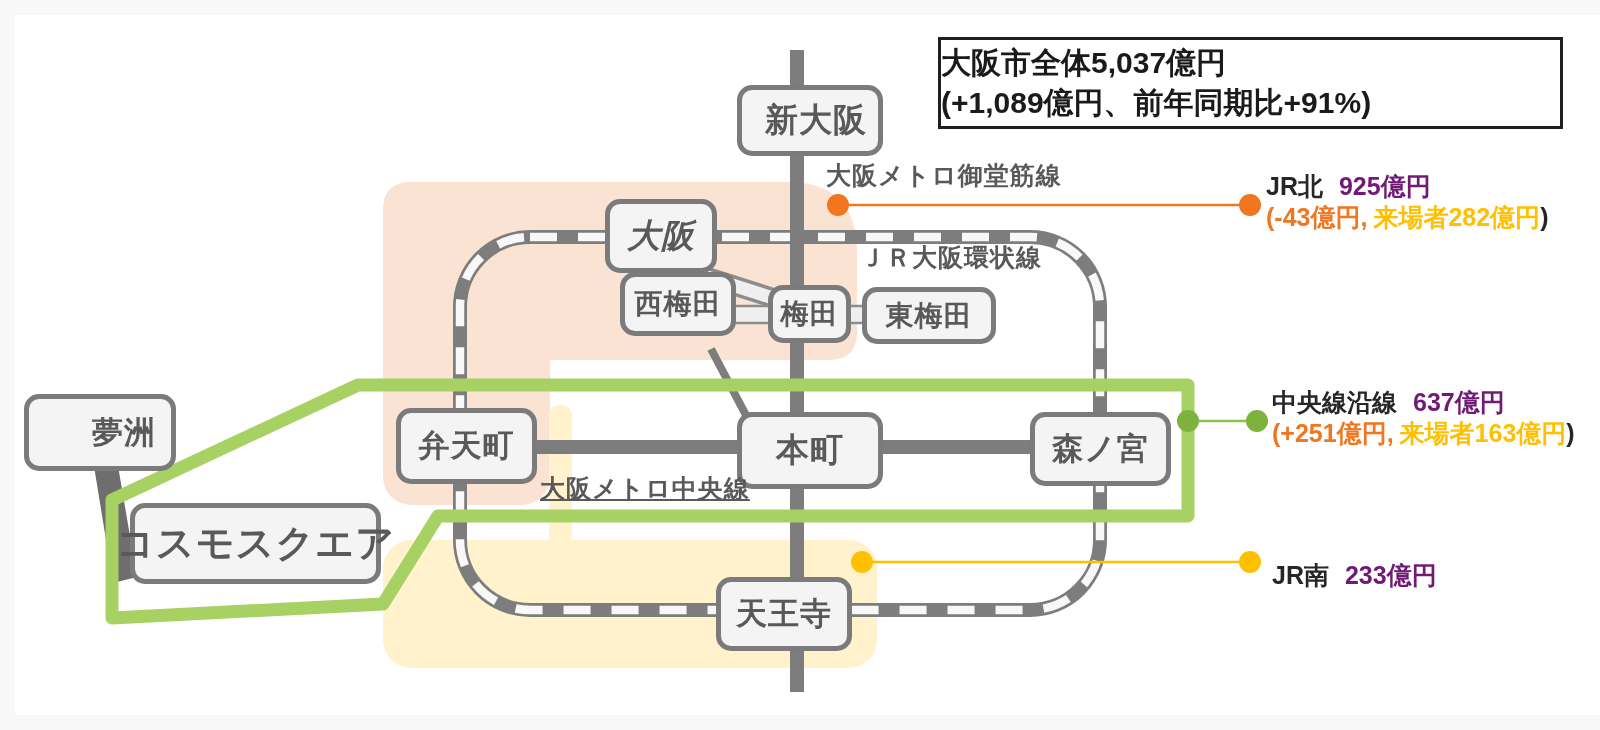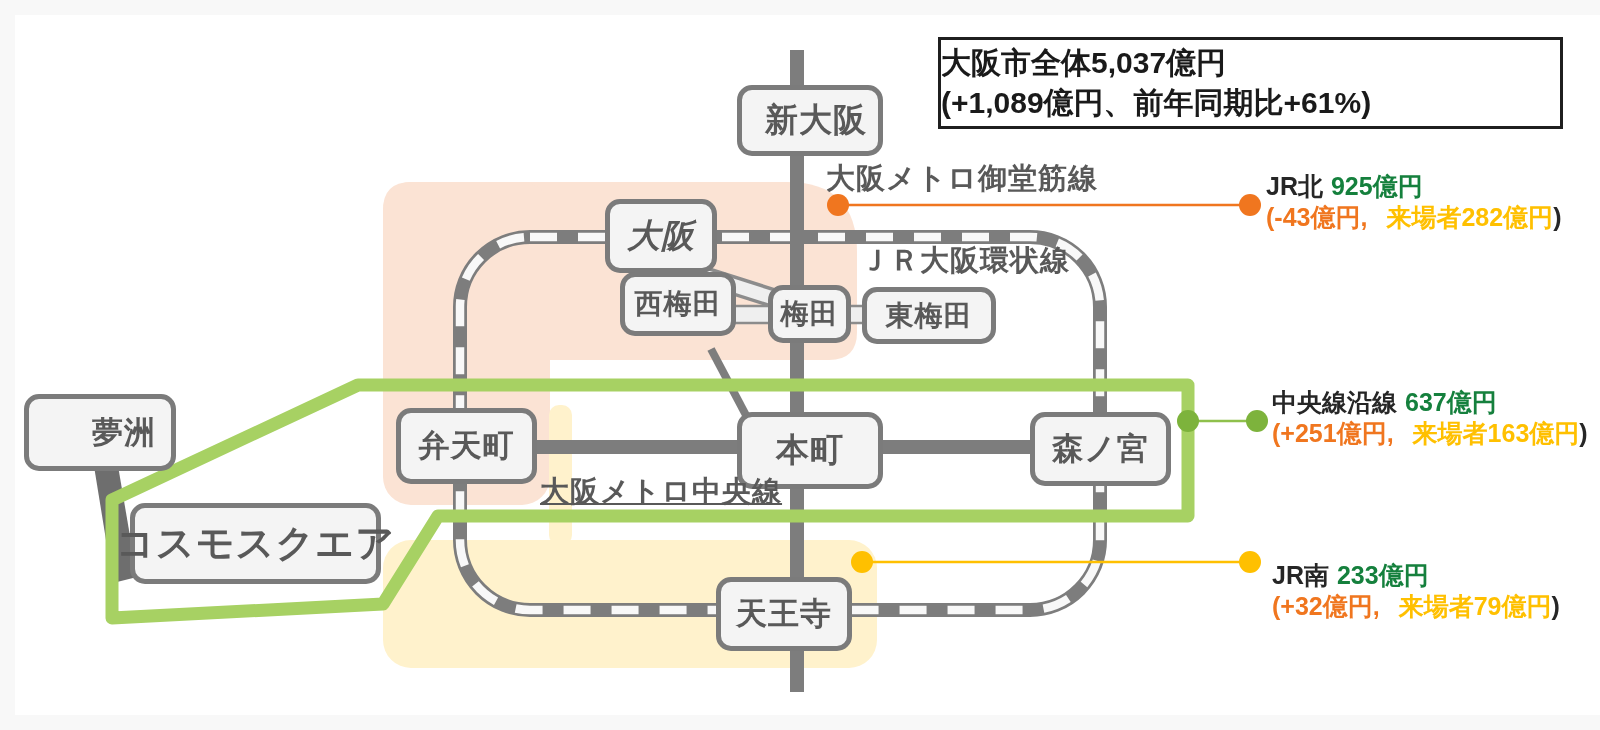--- a/index.html
+++ b/index.html
@@ -10,36 +10,36 @@
   }
   .slide{position:absolute;left:15px;top:15px;width:1585px;height:700px;background:#ffffff;}
   svg.map{position:absolute;left:0;top:0;}
   .station{
     position:absolute;display:flex;align-items:center;justify-content:center;
     background:#f4f4f4;border:5px solid #7b7b7b;border-radius:15px;
     color:#595959;font-weight:bold;letter-spacing:1px;box-sizing:border-box;
     white-space:nowrap;
   }
   .line-label{
-    position:absolute;color:#595959;font-weight:bold;font-size:29px;
+    position:absolute;color:#595959;font-weight:bold;font-size:25px;
     letter-spacing:1px;white-space:nowrap;
   }
   .title-box{
     position:absolute;left:938px;top:37px;width:625px;height:92px;
     border:3px solid #1f1f1f;background:#ffffff;box-sizing:border-box;
     display:flex;flex-direction:column;justify-content:center;
     font-size:30px;line-height:40px;font-weight:bold;color:#1a1a1a;white-space:nowrap;
   }
   .ann{
     position:absolute;font-weight:bold;font-size:25px;line-height:31px;white-space:nowrap;
     color:#262626;
   }
-  .ann .val{color:#15803d;margin-left:8px;}
+  .ann .val{color:#701a75;margin-left:16px;}
   .ann .delta{color:#f0761f;}
-  .ann .visitors{color:#ffc000;margin-left:19px;}
+  .ann .visitors{color:#ffc000;margin-left:6px;}
   .ann .close{color:#262626;}
 </style>
 </head>
 <body>
 
 <div class="slide"></div>
 
 <svg class="map" width="1600" height="730" viewBox="0 0 1600 730">
 
   <path d="M 411,182 L 787,182 Q 857,182 857,252 L 857,332 Q 857,360 829,360 L 383,360 L 383,210 Q 383,182 411,182 Z" fill="#fbe3d4"></path>
@@ -70,21 +70,21 @@
   <circle cx="1188" cy="421" r="11" fill="#7db33c"></circle>
   <circle cx="1257" cy="421" r="11" fill="#7db33c"></circle>
 
   <line x1="862" y1="562" x2="1248" y2="562" stroke="#ffc000" stroke-width="2.5"></line>
   <circle cx="862" cy="562" r="11" fill="#ffc000"></circle>
   <circle cx="1250" cy="562" r="11" fill="#ffc000"></circle>
 </svg>
 
 <div class="title-box">
   <div>大阪市全体5,037億円</div>
-  <div>(+1,089億円、前年同期比+61%)</div>
+  <div>(+1,089億円、前年同期比+91%)</div>
 </div>
 
 <div class="station" style="left:737px;top:85px;width:146px;height:71px;font-size:33px;padding-left:12px;">新大阪</div>
 <div class="station" style="left:605px;top:199px;width:112px;height:74px;font-size:33px;font-style:italic;">大阪</div>
 <div class="station" style="left:620px;top:272px;width:116px;height:64px;font-size:28px;">西梅田</div>
 <div class="station" style="left:768px;top:285px;width:83px;height:58px;font-size:28px;">梅田</div>
 <div class="station" style="left:862px;top:287px;width:134px;height:57px;font-size:28px;">東梅田</div>
 <div class="station" style="left:396px;top:408px;width:141px;height:76px;font-size:31px;">弁天町</div>
 <div class="station" style="left:737px;top:412px;width:146px;height:77px;font-size:33px;">本町</div>
 <div class="station" style="left:1030px;top:412px;width:141px;height:74px;font-size:31px;">森ノ宮</div>
@@ -111,16 +111,13 @@
   </div>
   <div>
     <span class="delta">(+251億円,</span><span class="visitors">来場者163億円</span><span class="close">)</span>
   </div>
 </div>
 
 <div class="ann" style="left:1272px;top:560px;">
   <div>
     <span>JR南</span><span class="val">233億円</span>
   </div>
-  <div>
-    <span class="delta">(+32億円,</span><span class="visitors">来場者79億円</span><span class="close">)</span>
-  </div>
 </div>
 
 </body></html>

